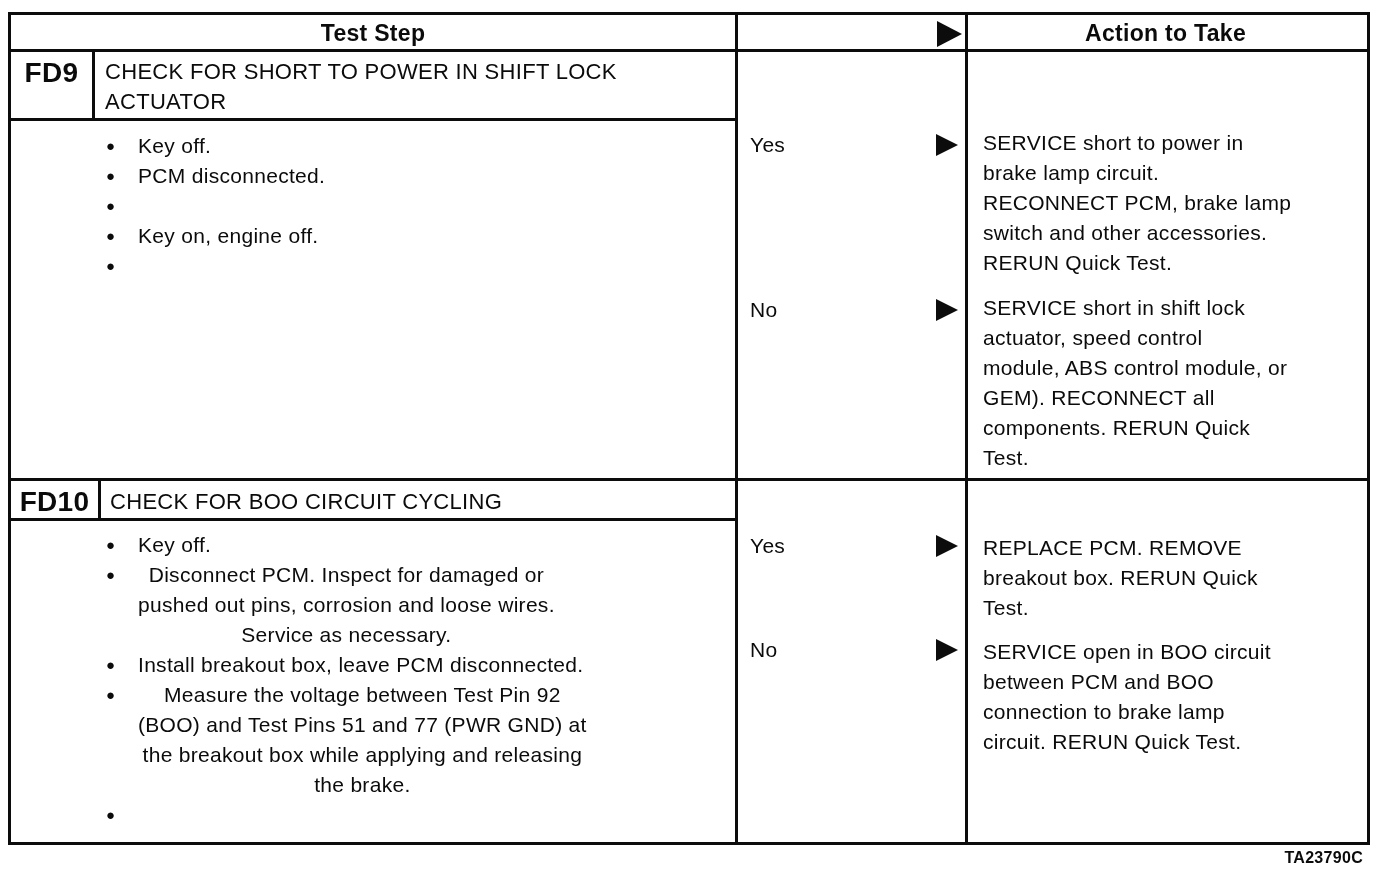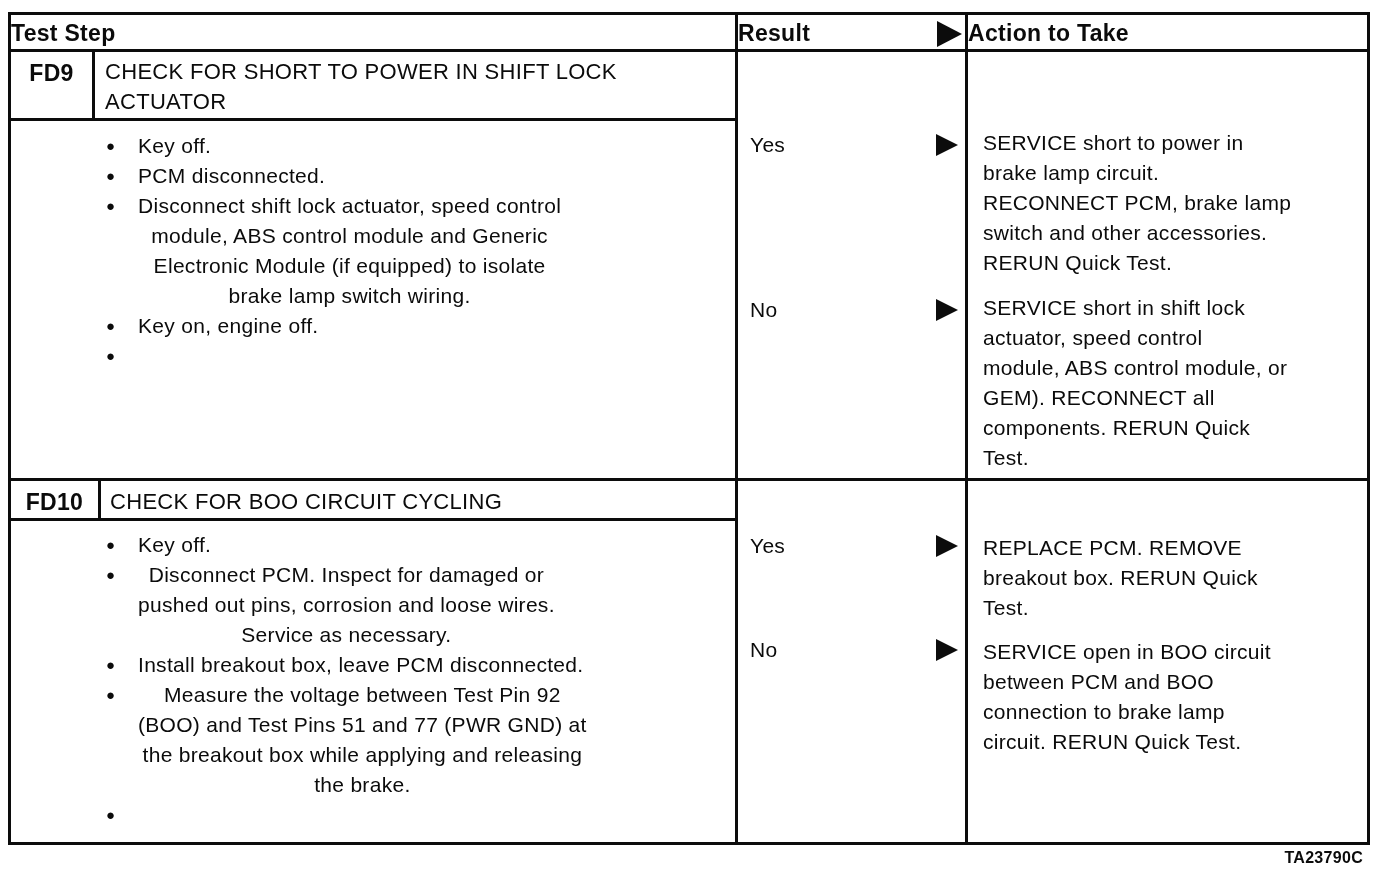--- a/index.html
+++ b/index.html
@@ -15,25 +15,25 @@
   .table{
     position:absolute;left:8px;top:12px;
     width:1362px;height:833px;
     border:3px solid #0c0c0c;
     box-sizing:border-box;
   }
   .vline,.hline{position:absolute;background:#0c0c0c;}
   .header-text{
     position:absolute;top:3px;height:30px;
     font-weight:bold;font-size:23px;line-height:30px;
-    text-align:left;
+    text-align:center;
   }
   .fd-label{
     position:absolute;
-    font-weight:bold;font-size:23px;line-height:28px;
+    font-weight:bold;font-size:28px;line-height:28px;
     text-align:center;
   }
   .section-title{
     position:absolute;
     font-size:22px;line-height:30px;
     white-space:pre-line;
   }
   .bullets{position:absolute;left:89px;width:632px;}
   .bullet-row{display:flex;align-items:flex-start;}
   .bullet-dot{flex:0 0 38px;width:38px;font-size:15px;line-height:30px;padding-left:6px;box-sizing:border-box;}
@@ -69,21 +69,20 @@
 
 <div class="page">
   <div class="table">
 
     <div class="vline" style="left:724px;top:0;bottom:0;width:3px;"></div>
     <div class="vline" style="left:954px;top:0;bottom:0;width:3px;"></div>
     <div class="hline" style="left:0;right:0;top:34px;height:3px;"></div>
     <div class="hline" style="left:0;right:0;top:463px;height:3px;"></div>
 
     <div class="header-text" style="left:0;width:724px;">Test Step</div>
-    <div class="header-text" style="left:727px;width:198px;">Result</div>
     <span class="tri tri-lg" style="left:926px;top:6px;"></span>
     <div class="header-text" style="left:957px;width:395px;">Action to Take</div>
 
     <div class="vline" style="left:81px;top:37px;height:69px;width:3px;"></div>
     <div class="hline" style="left:0;top:103px;width:727px;height:3px;"></div>
 
     <div class="fd-label" style="left:0;width:81px;top:44px;">FD9</div>
     <div class="section-title" style="left:94px;top:42px;width:610px;">CHECK FOR SHORT TO POWER IN SHIFT LOCK
 ACTUATOR</div>
 
@@ -91,24 +90,20 @@
       <div class="bullet-row">
         <span class="bullet-dot">●</span>
         <span class="bullet-text">Key off.</span>
       </div>
       <div class="bullet-row">
         <span class="bullet-dot">●</span>
         <span class="bullet-text">PCM disconnected.</span>
       </div>
       <div class="bullet-row">
         <span class="bullet-dot">●</span>
-        <span class="bullet-text">Disconnect shift lock actuator, speed control
-module, ABS control module and Generic
-Electronic Module (if equipped) to isolate
-brake lamp switch wiring.</span>
       </div>
       <div class="bullet-row">
         <span class="bullet-dot">●</span>
         <span class="bullet-text">Key on, engine off.</span>
       </div>
       <div class="bullet-row">
         <span class="bullet-dot bold">●</span>
       </div>
     </div>
 

